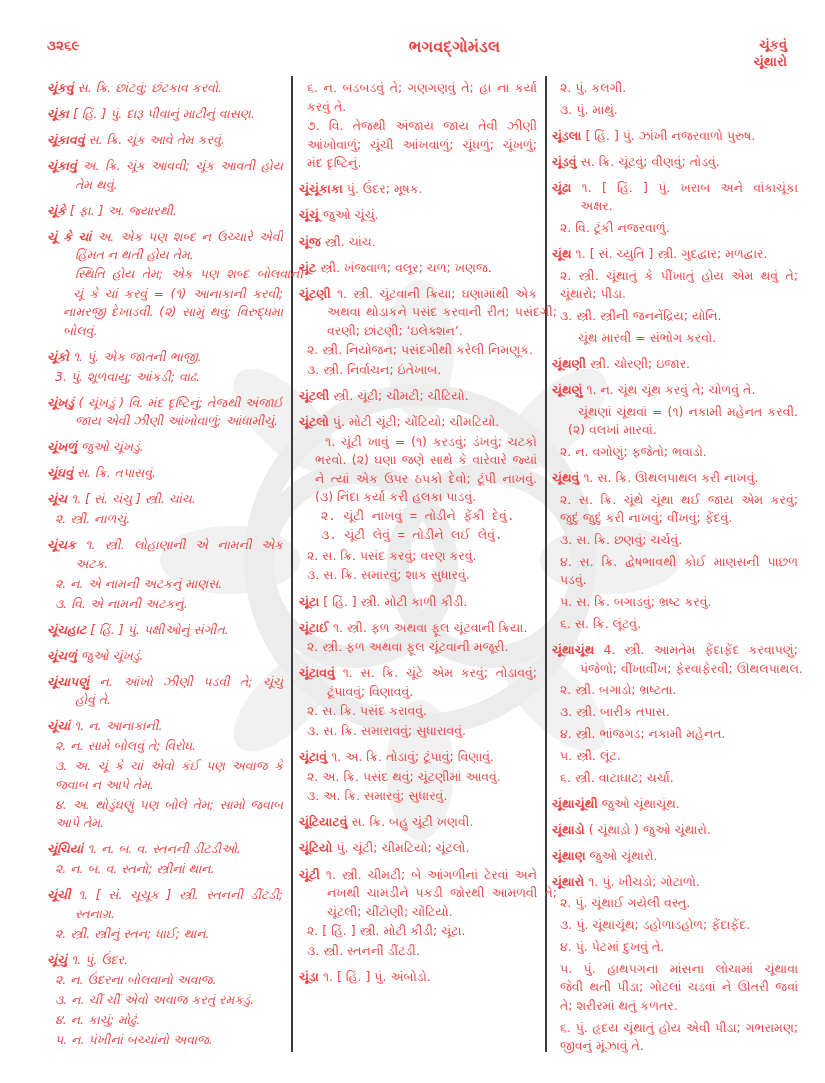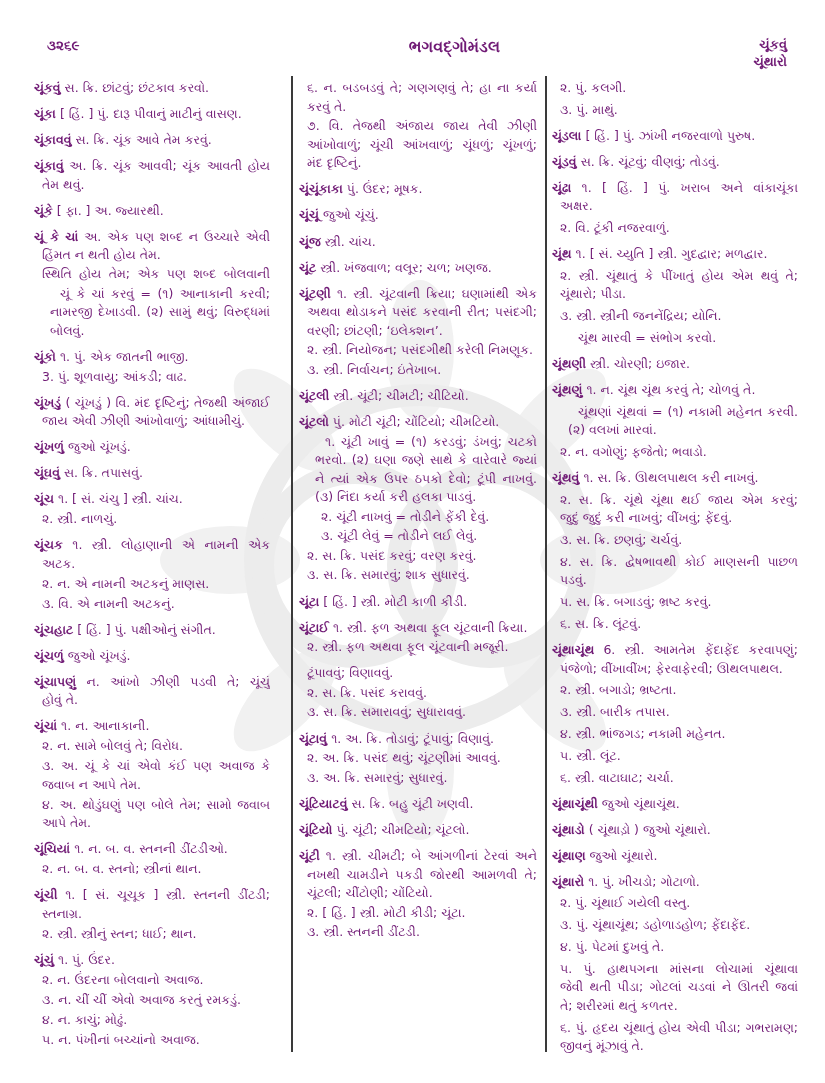--- a/index.html
+++ b/index.html
@@ -2,21 +2,21 @@
 <html><head>
 <meta charset="utf-8">
 <style>
   html, body { margin: 0; padding: 0; background: #ffffff; }
   .page {
     position: relative;
     width: 825px;
     height: 1083px;
     overflow: hidden;
     background: #ffffff;
-    color: #701a75;
+    color: #ef4444;
     font-family: "DejaVu Sans", "Liberation Sans", sans-serif;
     font-size: 12.5px;
   }
   .watermark {
     position: absolute;
     left: 0; top: 0;
     width: 825px; height: 1083px;
     z-index: 0;
   }
   .hdr-num {
@@ -31,40 +31,40 @@
     position: absolute; right: 38px; top: 36px;
     text-align: right; font-weight: bold; font-size: 13px;
     line-height: 17px; z-index: 1;
   }
   .hdr-guide div { white-space: nowrap; }
   .rule {
     position: absolute; top: 76px; height: 976px; width: 1.5px;
     background: #3a3a3a; z-index: 1;
   }
   .col { position: absolute; top: 79px; z-index: 1; }
-  .col1 { left: 34px;  width: 236px; --ge: 7.5px; --gs: 1.5px; }
+  .col1 { left: 47px;  width: 236px; font-style: italic; --ge: 7.5px; --gs: 1.5px; }
   .col2 { left: 299px; width: 238px; --ge: 7.7px; --gs: 1px; }
   .col3 { left: 552px; width: 246px; --ge: 7.5px; --gs: 3.3px; }
   .block { margin-top: var(--gs); }
   .block.entry { margin-top: var(--ge); }
   .col .block:first-child { margin-top: 0; }
   .line {
     box-sizing: border-box;
     width: 100%;
     height: 18.5px;
     line-height: 18.5px;
     white-space: nowrap;
     overflow: hidden;
   }
   .line.full { text-align: justify; text-align-last: justify; }
-  .entry .cont { padding-left: 8px; }
+  .entry .cont { padding-left: 8px; margin-left: 20px; }
   .sense .line { padding-left: 8px; }
   .phrase .first { padding-left: 26px; }
   .phrase .cont { padding-left: 16px; }
-  .subphrase .line { padding-left: 22px; }
+  .subphrase .line { padding-left: 22px; font-family: Liberation Mono, monospace; }
   .head { font-weight: bold; }
 </style>
 </head>
 <body>
 
 <div class="page">
 
   <svg class="watermark" viewBox="0 0 825 1083" xmlns="http://www.w3.org/2000/svg">
     <g fill="#f1f1f1" stroke="none">
       <ellipse cx="420" cy="350" rx="34" ry="70"></ellipse>
@@ -265,20 +265,21 @@
       <div class="block entry">
         <div class="line first"><span class="head">ચૂંટા</span> <span>[ હિં. ] સ્ત્રી. મોટી કાળી કીડી.</span></div>
       </div>
       <div class="block entry">
         <div class="line first"><span class="head">ચૂંટાઈ</span> <span>૧. સ્ત્રી. ફળ અથવા ફૂલ ચૂંટવાની ક્રિયા.</span></div>
       </div>
       <div class="block sense">
         <div class="line first"><span>૨. સ્ત્રી. ફળ અથવા ફૂલ ચૂંટવાની મજૂરી.</span></div>
       </div>
       <div class="block entry">
+        <div class="line first full"><span class="head">ચૂંટાવવું</span> <span>૧. સ. ક્રિ. ચૂંટે એમ કરવું; તોડાવવું;</span></div>
         <div class="line cont"><span>ટૂંપાવવું; વિણાવવું.</span></div>
       </div>
       <div class="block sense">
         <div class="line first"><span>૨. સ. ક્રિ. પસંદ કરાવવું.</span></div>
       </div>
       <div class="block sense">
         <div class="line first"><span>૩. સ. ક્રિ. સમારાવવું; સુધારાવવું.</span></div>
       </div>
       <div class="block entry">
         <div class="line first"><span class="head">ચૂંટાવું</span> <span>૧. અ. ક્રિ. તોડાવું; ટૂંપાવું; વિણાવું.</span></div>
@@ -299,20 +300,23 @@
         <div class="line first full"><span class="head">ચૂંટી</span> <span>૧. સ્ત્રી. ચીમટી; બે આંગળીનાં ટેરવાં અને</span></div>
         <div class="line cont full"><span>નખથી ચામડીને પકડી જોરથી આમળવી તે;</span></div>
         <div class="line cont"><span>ચૂંટલી; ચીંટોણી; ચોંટિયો.</span></div>
       </div>
       <div class="block sense">
         <div class="line first"><span>૨. [ હિં. ] સ્ત્રી. મોટી કીડી; ચૂંટા.</span></div>
       </div>
       <div class="block sense">
         <div class="line first"><span>૩. સ્ત્રી. સ્તનની ડીંટડી.</span></div>
       </div>
+      <div class="block entry">
+        <div class="line first"><span class="head">ચૂંડા</span> <span>૧. [ હિં. ] પું. અંબોડો.</span></div>
+      </div>
     </div>
   <div class="col col3">
       <div class="block sense">
         <div class="line first"><span>૨. પું. કલગી.</span></div>
       </div>
       <div class="block sense">
         <div class="line first"><span>૩. પું. માથું.</span></div>
       </div>
       <div class="block entry">
         <div class="line first"><span class="head">ચૂંડલા</span> <span>[ હિં. ] પું. ઝાંખી નજરવાળો પુરુષ.</span></div>
@@ -367,21 +371,21 @@
         <div class="line first full"><span>૪. સ. ક્રિ. દ્વેષભાવથી કોઈ માણસની પાછળ</span></div>
         <div class="line cont"><span>પડવું.</span></div>
       </div>
       <div class="block sense">
         <div class="line first"><span>૫. સ. ક્રિ. બગાડવું; ભ્રષ્ટ કરવું.</span></div>
       </div>
       <div class="block sense">
         <div class="line first"><span>૬. સ. ક્રિ. લૂંટવું.</span></div>
       </div>
       <div class="block entry">
-        <div class="line first full"><span class="head">ચૂંથાચૂંથ</span> <span>6. સ્ત્રી. આમતેમ ફેંદાફેંદ કરવાપણું;</span></div>
+        <div class="line first full"><span class="head">ચૂંથાચૂંથ</span> <span>4. સ્ત્રી. આમતેમ ફેંદાફેંદ કરવાપણું;</span></div>
         <div class="line cont"><span>પંજેળો; વીંખાવીંખ; ફેરવાફેરવી; ઊથલપાથલ.</span></div>
       </div>
       <div class="block sense">
         <div class="line first"><span>૨. સ્ત્રી. બગાડો; ભ્રષ્ટતા.</span></div>
       </div>
       <div class="block sense">
         <div class="line first"><span>૩. સ્ત્રી. બારીક તપાસ.</span></div>
       </div>
       <div class="block sense">
         <div class="line first"><span>૪. સ્ત્રી. ભાંજગડ; નકામી મહેનત.</span></div>

